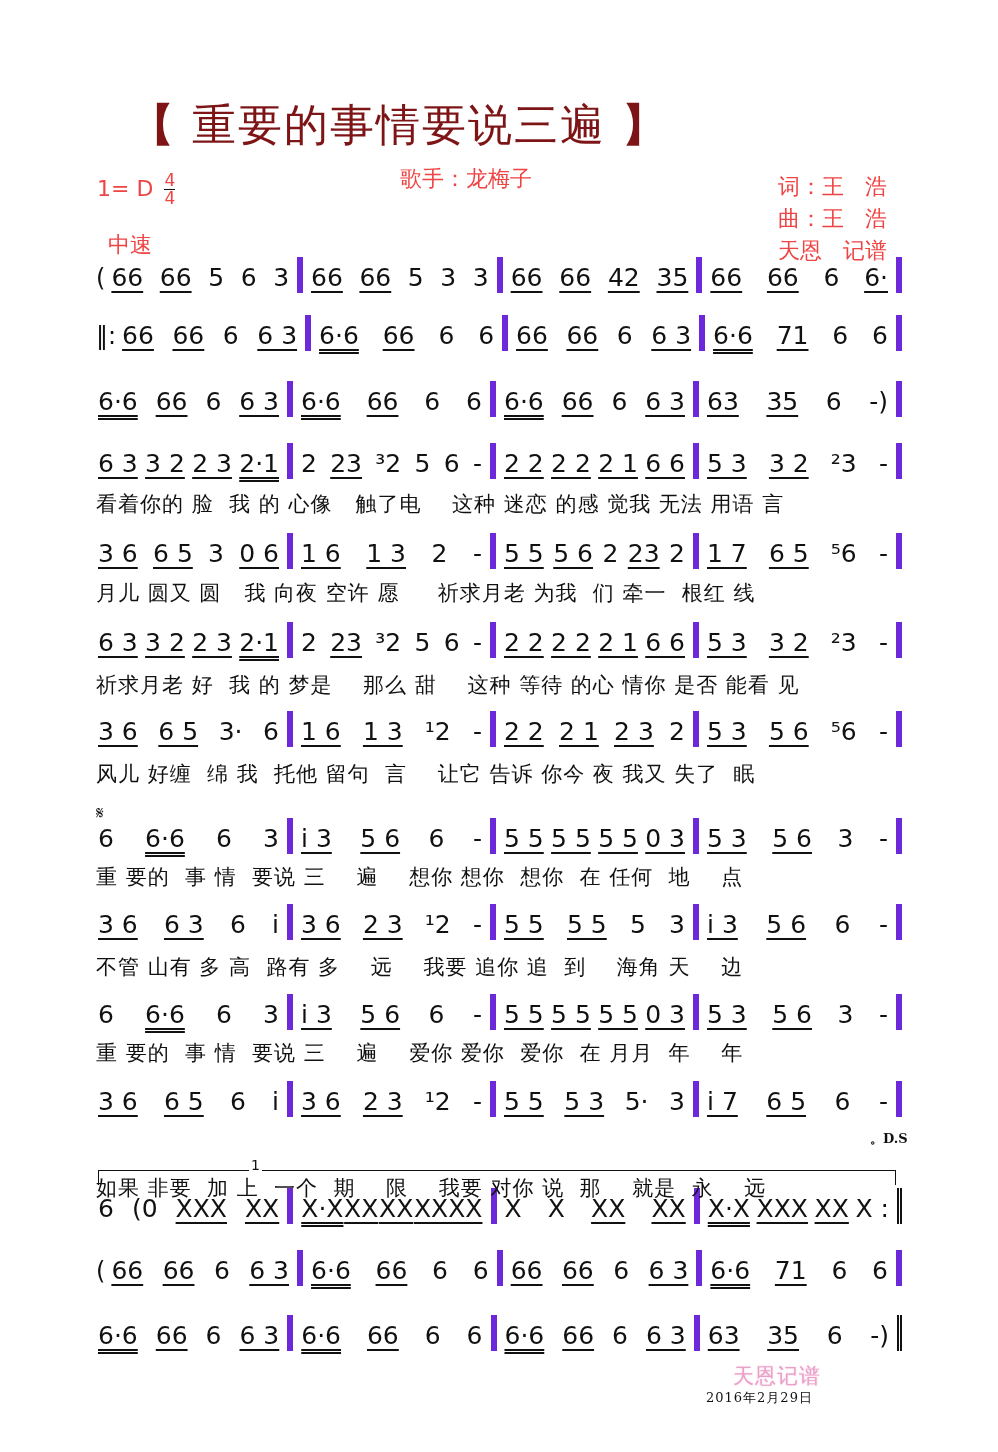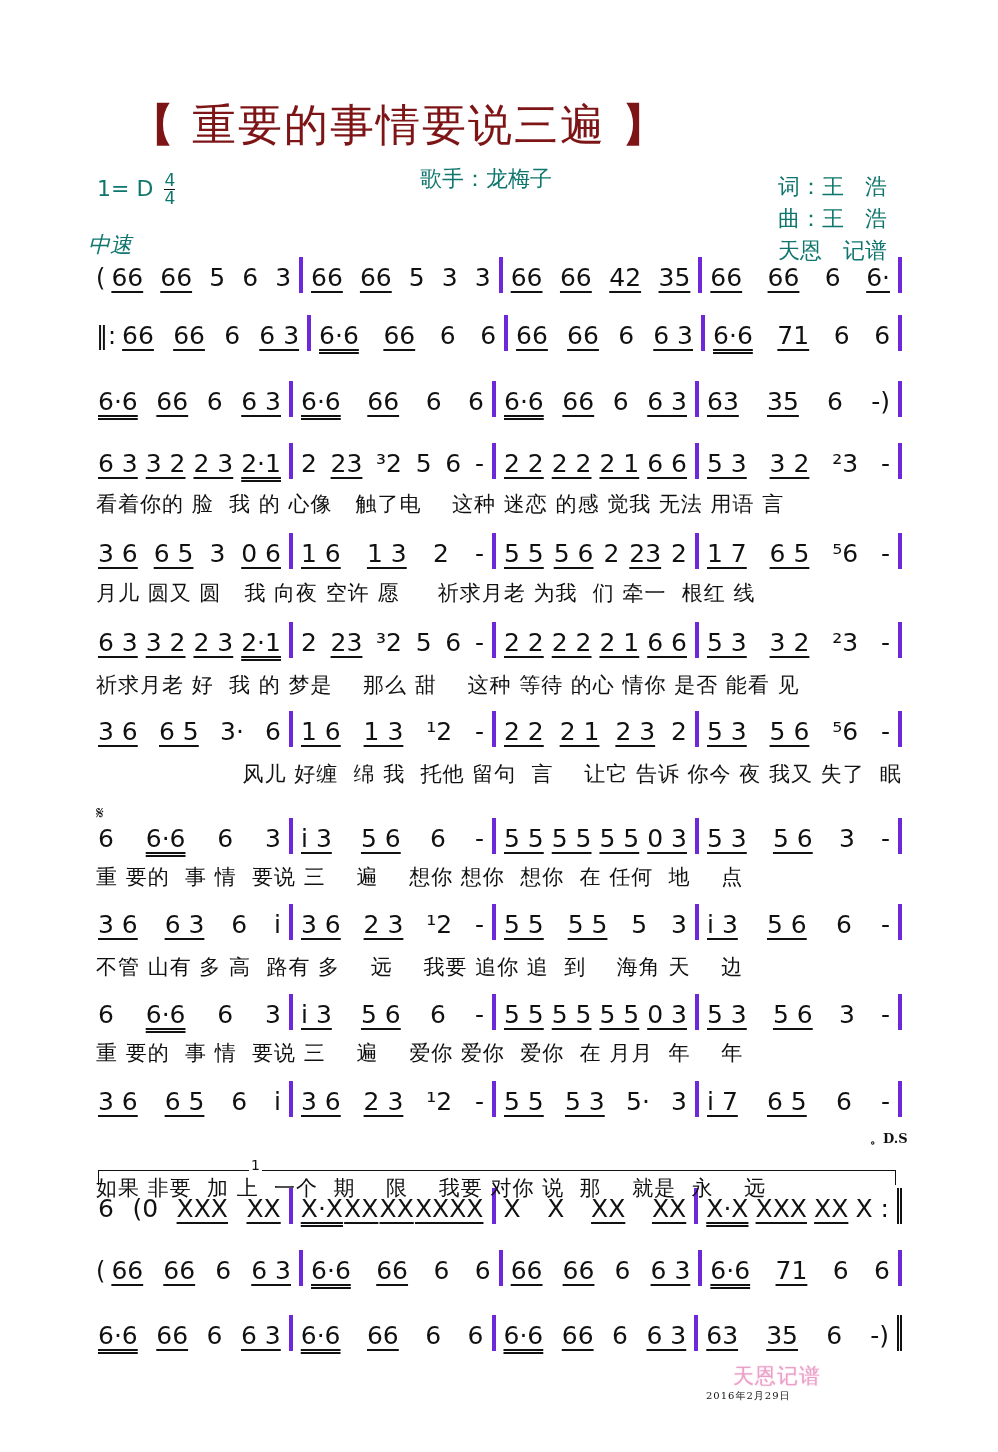--- a/index.html
+++ b/index.html
@@ -1,48 +1,48 @@
 <!DOCTYPE html>
 <html><head>
 <meta charset="utf-8">
 <style>
   html, body { margin: 0; padding: 0; background: #ffffff; }
   body { width: 998px; height: 1452px; position: relative; overflow: hidden;
          font-family: "DejaVu Sans", "Liberation Sans", sans-serif; color: #111; }
   .title { position: absolute; left: 0; width: 798px; top: 96px; text-align: center;
            font-size: 44px; color: #7d1416; font-weight: normal; letter-spacing: 2px; }
   .title .br { font-weight: bold; }
-  .meta { position: absolute; font-size: 22px; color: #0f766e; }
+  .meta { position: absolute; font-size: 22px; color: #ef4444; }
   .key { left: 97px; top: 172px; font-size: 22px; }
   .frac { display: inline-block; vertical-align: middle; text-align: center; font-size: 17px; line-height: 17px; margin-left: 4px; }
   .frac span { display: block; }
   .frac .num { border-bottom: 1.5px solid #111; }
-  .tempo { left: 88px; top: 230px; font-style: italic; }
-  .singer { left: 420px; top: 164px; font-family: Liberation Serif, serif; }
+  .tempo { left: 108px; top: 230px; }
+  .singer { left: 400px; top: 164px; font-family: Liberation Serif, serif; }
   .credits { left: 778px; top: 156px; line-height: 32px; margin-top: 15px; }
   .credits div { white-space: pre; }
 
   .row { position: absolute; left: 96px; width: 806px; height: 36px; display: flex; align-items: flex-end; }
   .row .prefix { font-size: 24px; line-height: 30px; margin-right: 4px; }
   .measure { flex: 1; display: flex; justify-content: space-between; align-items: flex-end;
-             padding: 0 8px; height: 36px; border-right: 4px solid #6d28d9; box-sizing: border-box; }
+             padding: 0 8px; height: 36px; border-right: 6px solid #6d28d9; box-sizing: border-box; }
   .measure.first { padding-left: 2px; }
   .measure.final { border-right: 5px double #111; }
   .note { font-size: 25px; line-height: 30px; font-family: "DejaVu Sans", sans-serif; position: relative; white-space: pre;
           text-decoration: underline; text-decoration-thickness: 2px; text-underline-offset: 5px; }
   .note.nou { text-decoration: none; }
   .note.dbl { text-decoration-style: double; text-decoration-thickness: 1.5px; }
   .lyrics { position: absolute; left: 96px; width: 806px; font-size: 21px; white-space: pre; letter-spacing: 1px; }
   .segno { position: absolute; left: 96px; top: 802px; font-size: 18px; }
   .ds { position: absolute; left: 870px; top: 1130px; font-family: "DejaVu Serif", serif; font-weight: bold; font-size: 13px; }
   .volta { position: absolute; left: 98px; top: 1170px; width: 796px; height: 14px; border-top: 1.5px solid #111; border-left: 1.5px solid #111; border-right: 1.5px solid #111; }
   .volta span { position: absolute; left: 150px; top: -14px; font-size: 14px; background: #fff; padding: 0 2px; }
   .watermark { position: absolute; left: 733px; top: 1362px; font-size: 21px; color: #e9a0c8; letter-spacing: 1px;
                text-shadow: 0 0 2px #f5c6de; font-family: "DejaVu Serif", serif; }
-  .date { position: absolute; left: 706px; top: 1389px; font-size: 10px; font-family: "DejaVu Serif", serif; letter-spacing: 1px; }
+  .date { position: absolute; left: 706px; top: 1389px; font-size: 13px; font-family: "DejaVu Serif", serif; letter-spacing: 1px; }
 </style>
 </head>
 <body>
 
 <div class="title">
   <span class="br">【</span>
   <span>重要的事情要说三遍</span>
   <span class="br">】</span>
 </div>
 
@@ -432,21 +432,21 @@
       <div class="measure final">
         <span class="note">63</span>
         <span class="note">35</span>
         <span class="note nou">6</span>
         <span class="note nou">-)</span>
       </div>
     </div>
     <div class="lyrics" style="top: 490px;">看着你的 脸  我 的 心像   触了电    这种 迷恋 的感 觉我 无法 用语 言</div>
     <div class="lyrics" style="top: 579px;">月儿 圆又 圆   我 向夜 空许 愿     祈求月老 为我  们 牵一  根红 线</div>
     <div class="lyrics" style="top: 671px;">祈求月老 好  我 的 梦是    那么 甜    这种 等待 的心 情你 是否 能看 见</div>
-    <div class="lyrics" style="top: 760px; text-align: right;">风儿 好缠  绵 我  托他 留句  言    让它 告诉 你今 夜 我又 失了  眠</div>
+    <div class="lyrics" style="top: 760px;">风儿 好缠  绵 我  托他 留句  言    让它 告诉 你今 夜 我又 失了  眠</div>
     <div class="lyrics" style="top: 863px;">重 要的  事 情  要说 三    遍    想你 想你  想你  在 任何  地    点</div>
     <div class="lyrics" style="top: 953px;">不管 山有 多 高  路有 多    远    我要 追你 追  到    海角 天    边</div>
     <div class="lyrics" style="top: 1039px;">重 要的  事 情  要说 三    遍    爱你 爱你  爱你  在 月月  年    年</div>
     <div class="lyrics" style="top: 1155px; margin-top: 19px;">如果 非要  加 上  一个  期    限    我要 对你 说  那    就是  永    远</div>
   </div>
 
 <div class="segno">𝄋</div>
 <div class="volta">
   <span>1</span>
 </div>

